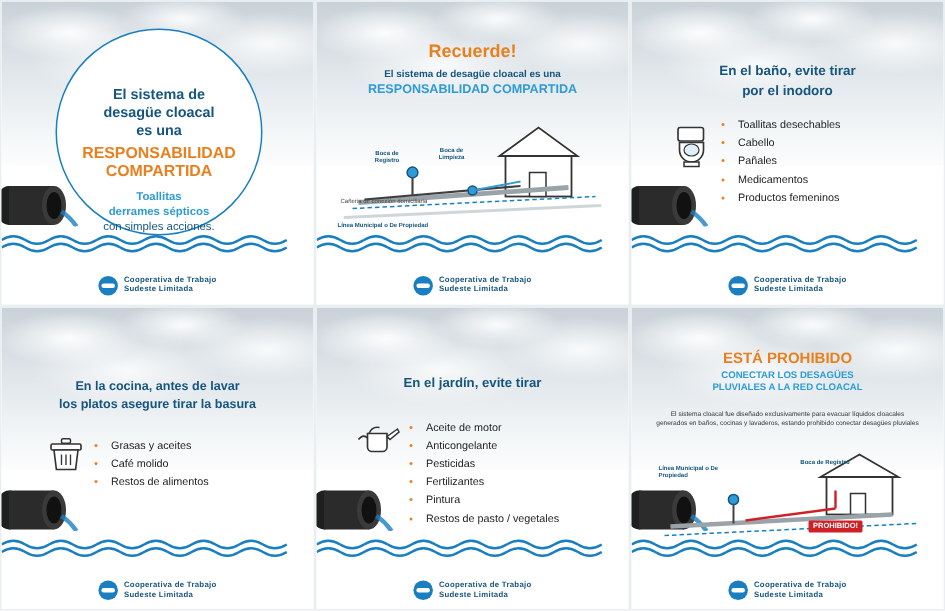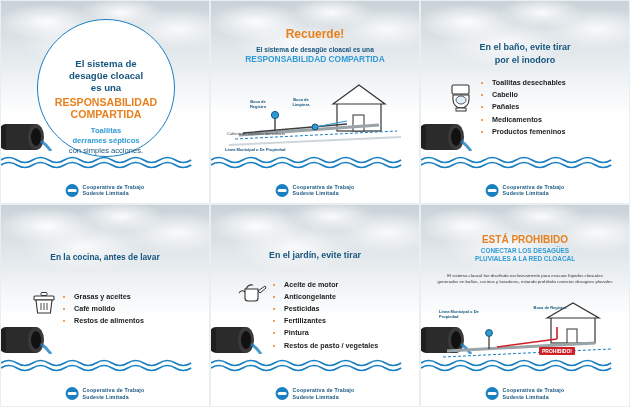--- a/index.html
+++ b/index.html
@@ -25,21 +25,21 @@
   .logo-mark:after{content:"";position:absolute;left:2px;top:5px;width:9px;height:3px;border-radius:2px;background:#fff;}
   .logo-text{font-size:5.2px;line-height:6.2px;font-weight:bold;color:#16567f;letter-spacing:.2px;}
   
   .circle{position:absolute;border-radius:50%;background:#ffffff;border:1.4px solid #1a7fc1;
           display:flex;flex-direction:column;align-items:center;justify-content:flex-end;text-align:center;}
   .pipe{position:absolute;left:-4px;bottom:52px;width:56px;height:28px;}
   .t-blue{color:#15557e;}
   .t-orange{color:#e8801f;}
   .t-ltblue{color:#2f9bd6;}
   .bold{font-weight:bold;}
-  .list{position:absolute;font-size:7.2px;line-height:12.2px;color:#222;font-weight:bold;}
+  .list{position:absolute;font-size:7.2px;line-height:12.2px;color:#222;}
   .list li{margin:0;padding:0;}
   .list ul{margin:0;padding-left:9px;}
   .list ul li::marker{color:#e8801f;font-size:8px;}
   .headline{position:absolute;text-align:center;width:100%;}
   .diagram{position:absolute;}
   .tiny{font-size:4px;line-height:5px;}
   .prohibido-box{position:absolute;color:#fff;background:#cf2026;font-weight:bold;font-size:5px;padding:1px 3px;border-radius:1px;}
 </style>
 </head>
 <body>
@@ -203,20 +203,21 @@
       <ellipse cx="9" cy="14" rx="9" ry="13" fill="#1f1f1f"></ellipse>
       <rect x="9" y="1" width="30" height="26" fill="#2b2b2b"></rect>
       <ellipse cx="39" cy="14" rx="8" ry="13" fill="#3a3a3a"></ellipse>
       <ellipse cx="39" cy="14" rx="5" ry="9" fill="#111"></ellipse>
       <path d="M44 18 q6 4 10 10" stroke="#1a7fc1" stroke-width="3" fill="none" opacity=".8"></path>
     </svg>
 
     <div class="headline" style="top:46px;">
       <div class="t-blue bold" style="font-size:8.4px;line-height:12px;">
         <div>En la cocina, antes de lavar</div>
+        <div>los platos asegure tirar la basura</div>
       </div>
     </div>
 
     <svg style="position:absolute;left:30px;top:86px;width:26px;height:24px;" viewBox="0 0 26 24">
       <rect x="3" y="5" width="20" height="4" rx="1" fill="#fff" stroke="#333" stroke-width="1.1"></rect>
       <rect x="10" y="1.5" width="6" height="3" rx="1" fill="#fff" stroke="#333" stroke-width="1"></rect>
       <path d="M5 9 h16 l-1.6 13 h-12.8 z" fill="#fff" stroke="#333" stroke-width="1.1"></path>
       <path d="M10 12 v7 M13 12 v7 M16 12 v7" stroke="#333" stroke-width=".9"></path>
     </svg>
 

